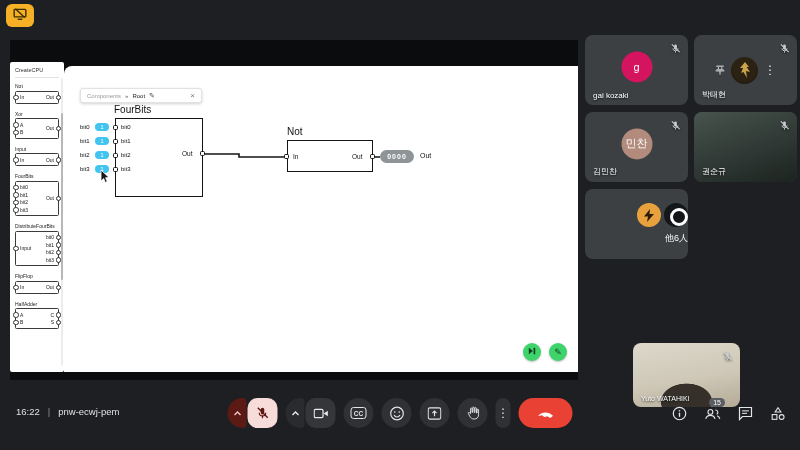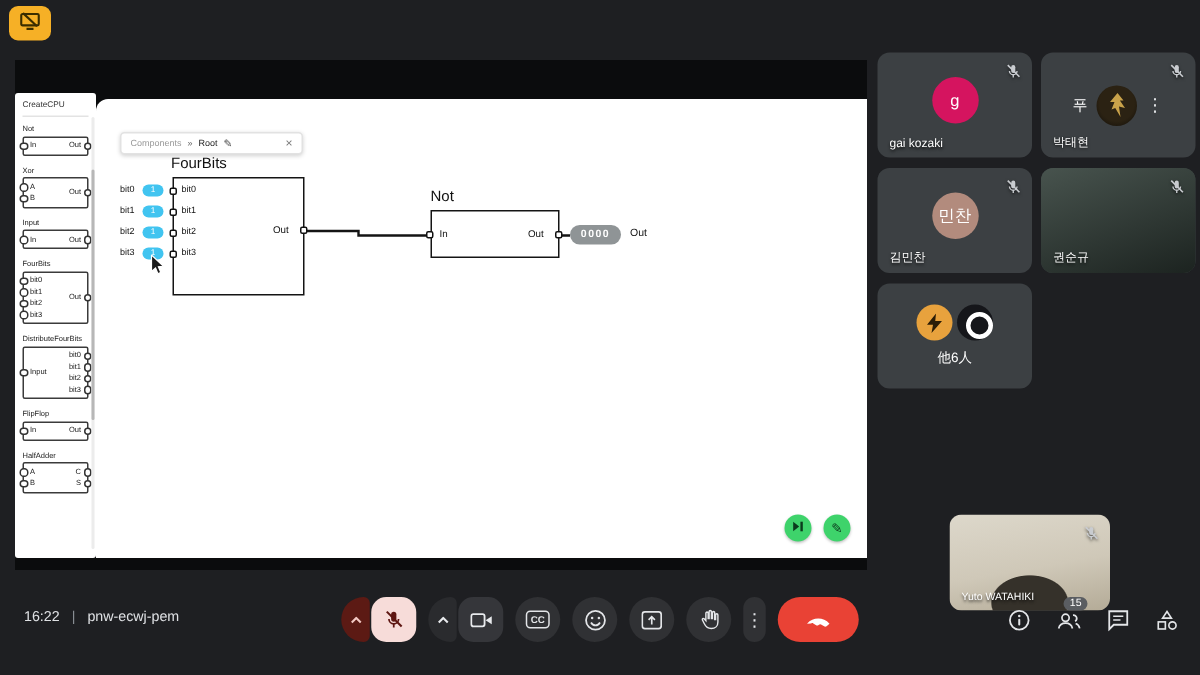--- a/index.html
+++ b/index.html
@@ -86,21 +86,21 @@
   .tile.photo .avatar-circle { width:36px; height:36px;
     background-image:radial-gradient(circle at 42% 38%, #99a468 0 26%, #6a753f 55%, #434b2d 100%); }
   .menu-row { display:none; position:absolute; inset:0; align-items:center; justify-content:center; gap:6px; }
   .tile.menu .menu-row { display:flex; }
   .menu-pill { color:#fff; font-size:10px; }
   .bird-avatar { width:27px; height:27px; border-radius:50%;
     background:radial-gradient(circle at 50% 45%, #2b2213 0 58%, #0d0b06 100%);
     display:flex; align-items:center; justify-content:center; }
   .menu-dots { color:#e8eaed; font-size:12px; cursor:pointer; }
   .ovf { display:none; position:absolute; inset:0; flex-direction:column; align-items:center; justify-content:center; gap:5px; }
-  .tile.overflow .ovf { display:flex; }
+  .tile.overflow .ovf { display:flex;align-items:flex-end; }
   .ovf-row { display:flex; gap:3px; }
   .ovf-c1 { width:24px; height:24px; border-radius:50%; background:#e8a23d; display:flex; align-items:center; justify-content:center; }
   .ovf-c2 { position:relative; width:24px; height:24px; border-radius:50%; background:#15161a; }
   .ovf-c2::after { content:""; position:absolute; left:6px; top:5px; width:12px; height:12px;
     border:3px solid #fff; border-radius:50%; }
   .ovf-label { color:#fff; font-size:9px; }
   .tname { position:absolute; left:8px; bottom:5px; color:#fff; font-size:8px; text-shadow:0 1px 2px rgba(0,0,0,.8); }
   .mic-off-badge { display:none; position:absolute; top:5px; right:7px; color:#c9ccd0; filter:drop-shadow(0 1px 1px rgba(0,0,0,.6)); }
   .tile.muted .mic-off-badge { display:block; }
   .spk { display:none; position:absolute; top:5px; right:5px; width:16px; height:16px; border-radius:50%;

